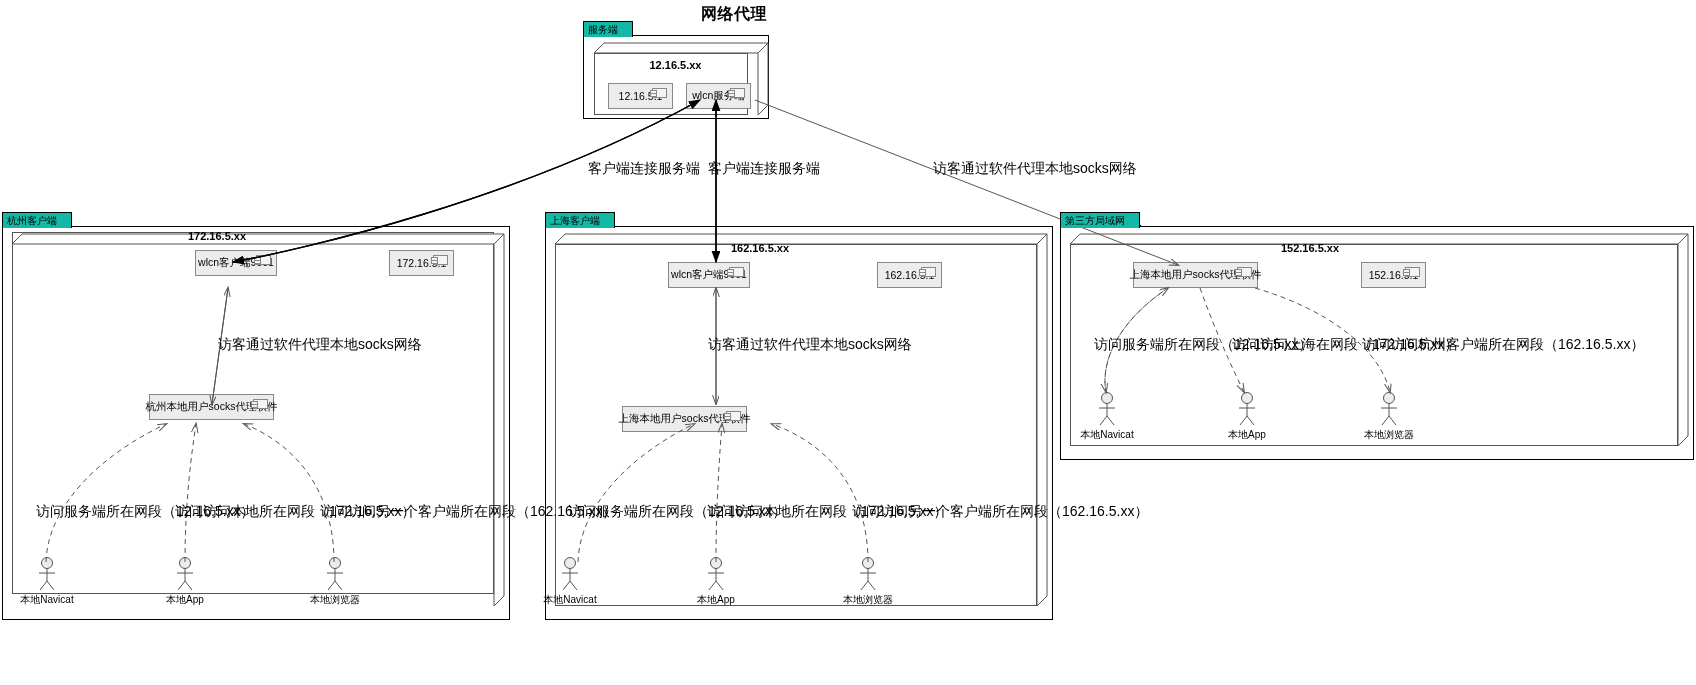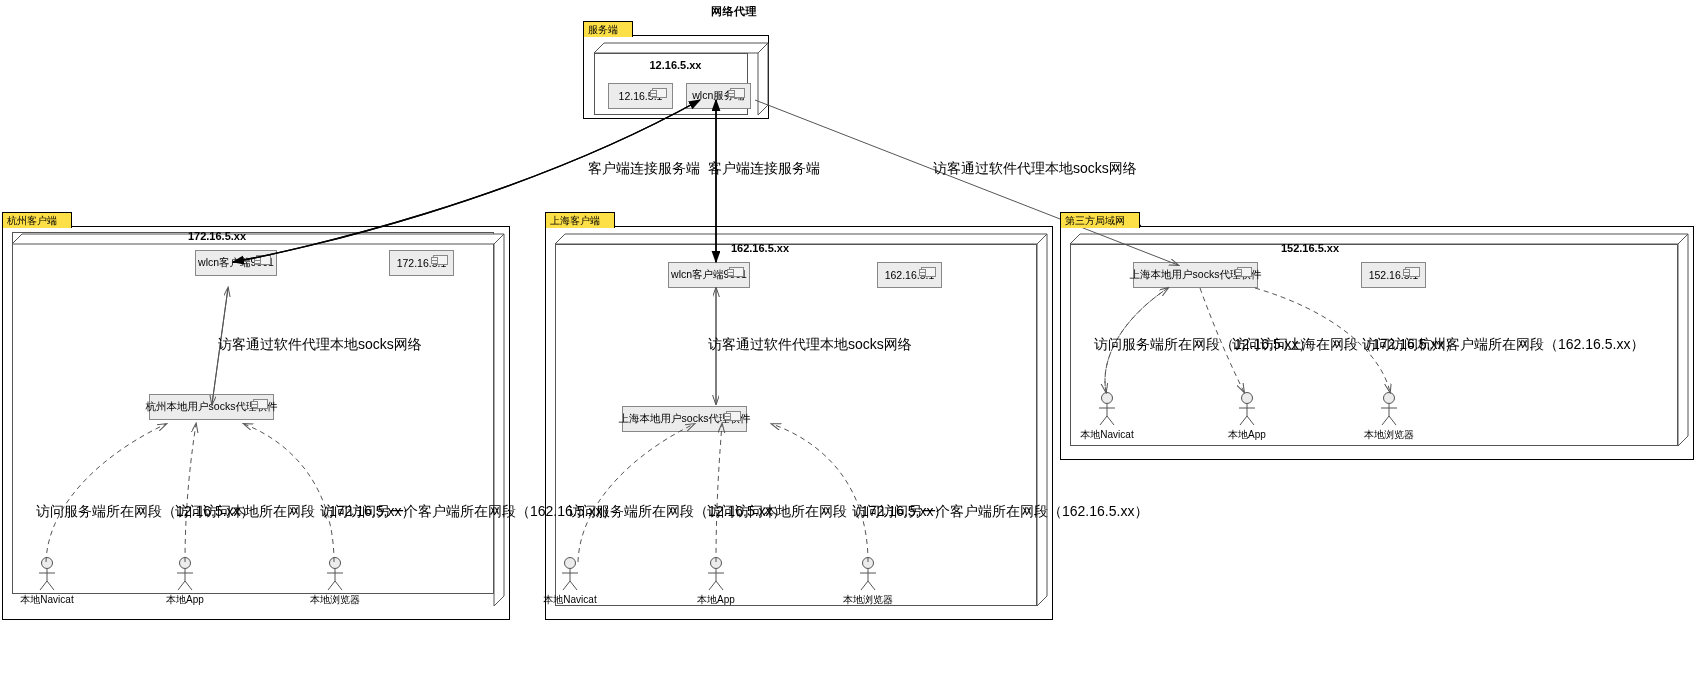--- a/index.html
+++ b/index.html
@@ -6,28 +6,28 @@
   body{
     width:1696px;height:685px;position:relative;overflow:hidden;
     font-family:"Liberation Sans","DejaVu Sans",sans-serif;
     color:#000;
   }
   #canvas{position:absolute;inset:0;}
   svg.layer{position:absolute;left:0;top:0;width:1696px;height:685px;pointer-events:none;}
 
   .diagram-title{
     position:absolute;top:4px;left:0;width:1468px;text-align:center;
-    font-size:11px;font-weight:bold;letter-spacing:.5px;
+    font-size:16px;font-weight:bold;letter-spacing:.5px;
   }
 
   
   .package{position:absolute;box-sizing:border-box;}
   .package > .pkg-tab{
     position:absolute;left:0;top:0;height:15px;
-    border:1px solid #000;border-bottom:none;background:#fde047;
+    border:1px solid #000;border-bottom:none;background:#14b8a6;
     padding:0 14px 0 4px;font-size:10px;line-height:15px;white-space:nowrap;
     z-index:3;
   }
   .package > .pkg-tab::after{
     content:"";position:absolute;right:-0px;top:0;width:0;height:0;
   }
   .package > .pkg-body{
     position:absolute;left:0;top:14px;right:0;bottom:0;
     border:1px solid #000;background:#fff;box-sizing:border-box;
   }

